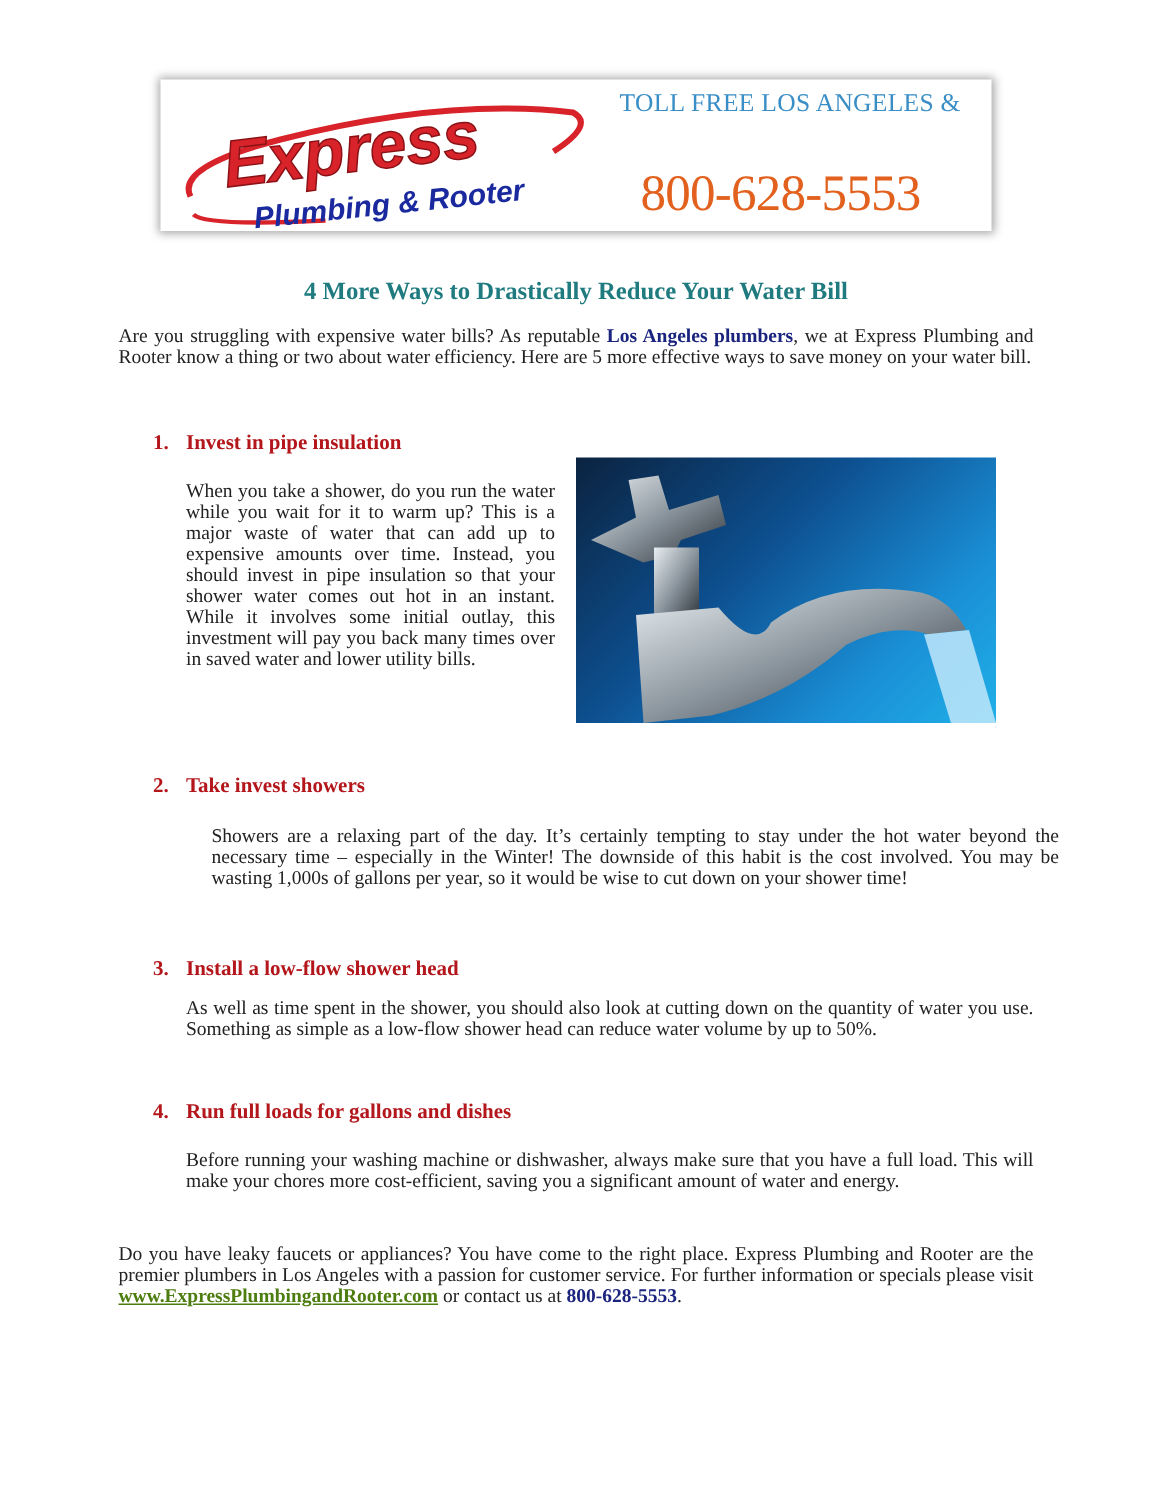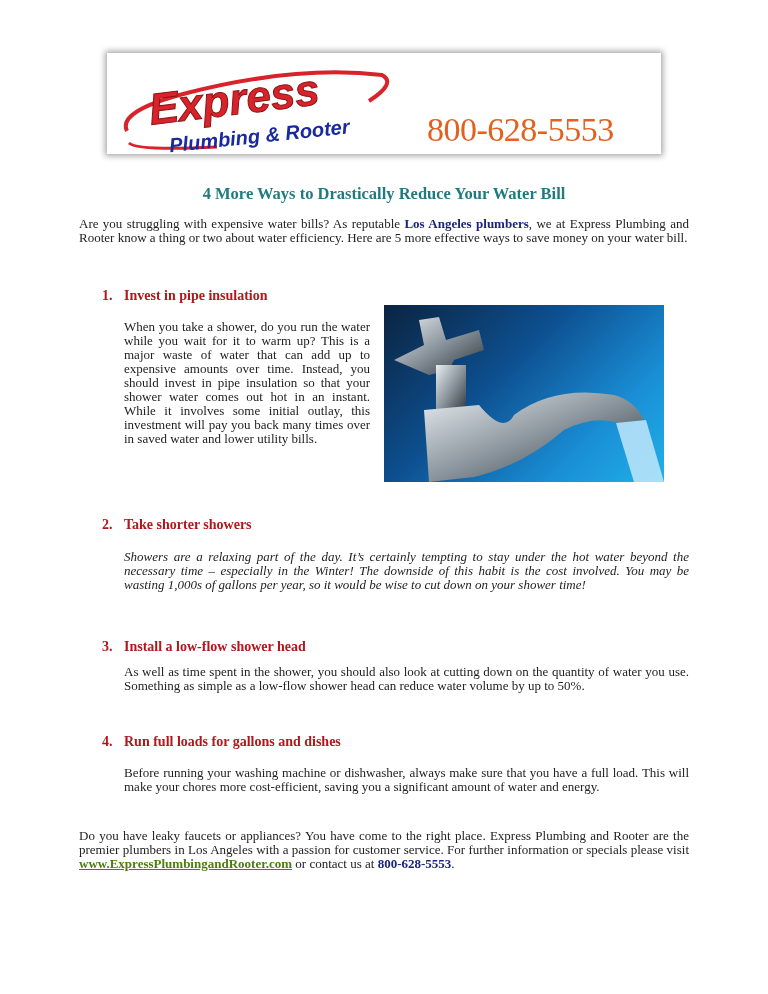--- a/index.html
+++ b/index.html
@@ -31,20 +31,21 @@
 </head>
 <body>
 
 <div class="banner">
   <svg class="logo" viewBox="0 0 295 101">
     <path d="M20 78 Q 10 58 80 40 Q 190 12 275 22 Q 290 30 262 48" fill="none" stroke="#d8232a" stroke-width="4"></path>
     <path d="M22 90 Q 30 98 110 94" fill="none" stroke="#d8232a" stroke-width="3"></path>
     <text x="42" y="60" font-family="Liberation Sans, sans-serif" font-size="44" font-weight="bold" font-style="italic" fill="#d8232a" stroke="#8a1115" stroke-width="1" transform="rotate(-7 140 50)">Express</text>
     <text x="62" y="90" font-family="Liberation Sans, sans-serif" font-size="20" font-weight="bold" font-style="italic" fill="#1a2a9e" transform="rotate(-6 150 85)">Plumbing &amp; Rooter</text>
   </svg>
+  <div class="toll1">TOLL FREE LOS ANGELES &amp;</div>
   <div class="phone-big">800-628-5553</div>
 </div>
 
 <div class="title">4 More Ways to Drastically Reduce Your Water Bill</div>
 
 <div class="para intro"><span>Are you struggling with expensive water bills? As reputable </span><span class="blue-bold">Los Angeles plumbers</span><span>, we at Express Plumbing and Rooter know a thing or two about water efficiency. Here are 5 more effective ways to save money on your water bill.</span></div>
 
 <div class="heading" style="top:288px;"><span class="num">1.</span><span>Invest in pipe insulation</span></div>
 <div class="para" style="left:124px; width:246px; top:320px;">When you take a shower, do you run the water while you wait for it to warm up? This is a major waste of water that can add up to expensive amounts over time. Instead, you should invest in pipe insulation so that your shower water comes out hot in an instant. While it involves some initial outlay, this investment will pay you back many times over in saved water and lower utility bills.</div>
 
@@ -57,22 +58,22 @@
           <stop offset="1" stop-color="#2a3138"></stop>
       </linearGradient>
     </defs>
     <path d="M10 55 L40 40 L35 15 L55 12 L62 35 L95 25 L100 45 L70 55 L65 65 L45 70 Z" fill="url(#chrome)"></path>
     <rect x="52" y="60" width="30" height="50" fill="url(#chrome)"></rect>
     <path d="M40 105 L95 100 Q 120 130 130 110 Q 170 80 230 90 Q 250 95 260 115 L235 118 Q 210 110 180 125 Q 140 160 90 172 L45 177 Z" fill="url(#chrome)"></path>
     <path d="M232 118 L262 115 L280 177 L250 177 Z" fill="#bfe6fa" opacity="0.85"></path>
   </svg>
 </div>
 
-<div class="heading" style="top:517px;"><span class="num">2.</span><span>Take shorter showers</span></div>
-<div class="para" style="left:124px; width:565px; top:550px;font-style:italic;">Showers are a relaxing part of the day. It’s certainly tempting to stay under the hot water beyond the necessary time – especially in the Winter! The downside of this habit is the cost involved. You may be wasting 1,000s of gallons per year, so it would be wise to cut down on your shower time!</div>
+<div class="heading" style="top:517px;"><span class="num">2.</span><span>Take invest showers</span></div>
+<div class="para" style="left:141px; width:565px; top:550px;">Showers are a relaxing part of the day. It’s certainly tempting to stay under the hot water beyond the necessary time – especially in the Winter! The downside of this habit is the cost involved. You may be wasting 1,000s of gallons per year, so it would be wise to cut down on your shower time!</div>
 
 <div class="heading" style="top:639px;"><span class="num">3.</span><span>Install a low-flow shower head</span></div>
 <div class="para" style="left:124px; width:565px; top:665px;">As well as time spent in the shower, you should also look at cutting down on the quantity of water you use. Something as simple as a low-flow shower head can reduce water volume by up to 50%.</div>
 
 <div class="heading" style="top:734px;"><span class="num">4.</span><span>Run full loads for gallons and dishes</span></div>
 <div class="para" style="left:124px; width:565px; top:766px;">Before running your washing machine or dishwasher, always make sure that you have a full load. This will make your chores more cost-efficient, saving you a significant amount of water and energy.</div>
 
 <div class="para closing"><span>Do you have leaky faucets or appliances? You have come to the right place. Express Plumbing and Rooter are the premier plumbers in Los Angeles with a passion for customer service. For further information or specials please visit </span><span class="link">www.ExpressPlumbingandRooter.com</span><span> or contact us at </span><span class="blue-bold">800-628-5553</span><span>.</span></div>
 
 </body></html>

